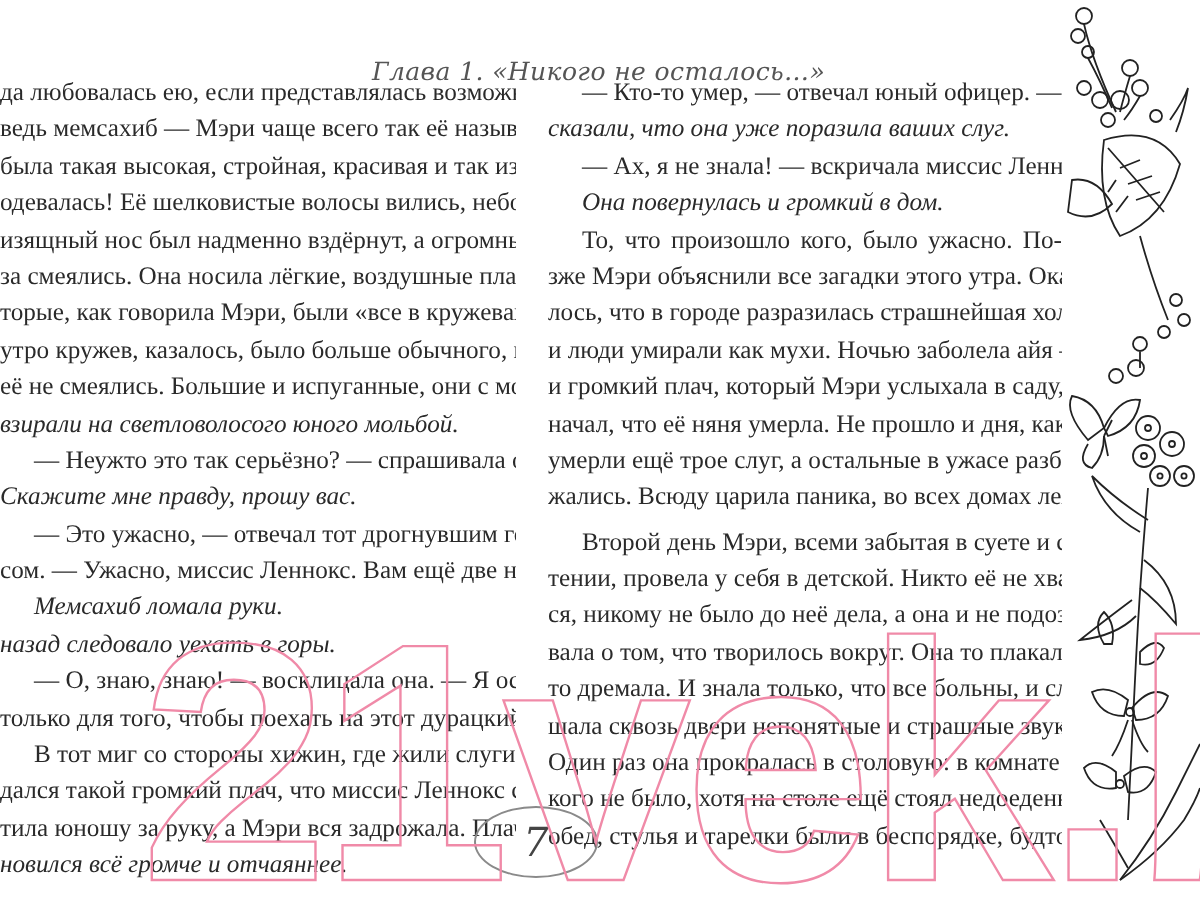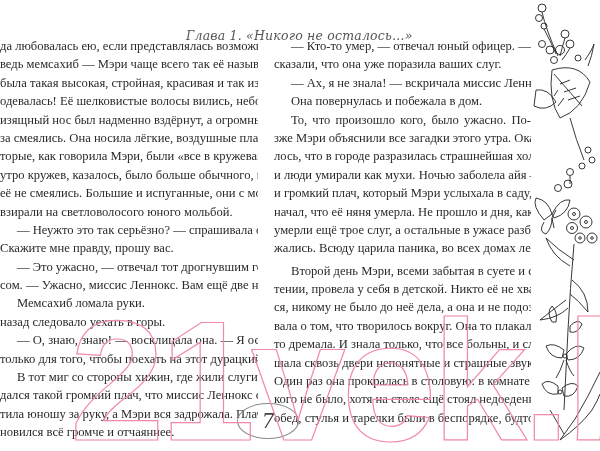--- a/index.html
+++ b/index.html
@@ -43,21 +43,21 @@
     .col-left { left: 0; width: 258px; top: 37px; }
     .col-right { left: 274px; width: 257px; top: 37px; }
     .line {
       display: block;
       white-space: nowrap;
       text-align: justify;
       text-align-last: justify;
       overflow: hidden;
       height: 18.4px;
     }
-    .line.last { text-align-last: left; }
+    .line.last { text-align-last: left; font-style: italic; }
     .line.indent { padding-left: 17px; }
     .gap { display: block; height: 4px; }
     .page-number-wrap {
       position: absolute;
       left: 237px;
       top: 403px;
       width: 62px;
       height: 36px;
     }
     .page-number-ellipse {
@@ -121,21 +121,21 @@
     <span class="line">дался такой громкий плач, что миссис Леннокс схва-</span>
     <span class="line">тила юношу за руку, а Мэри вся задрожала. Плач ста-</span>
     <span class="line last">новился всё громче и отчаяннее.</span>
 
   </div>
 
   <div class="column col-right">
     <span class="line indent">— Кто-то умер, — отвечал юный офицер. — Вы не</span>
     <span class="line last">сказали, что она уже поразила ваших слуг.</span>
     <span class="line indent">— Ах, я не знала! — вскричала миссис Леннокс. —</span>
-    <span class="line indent last">Она повернулась и побежала в дом.</span>
+    <span class="line indent last">Она повернулась и громкий в дом.</span>
     <span class="line indent">То, что произошло кого, было ужасно. По-</span>
     <span class="line">зже Мэри объяснили все загадки этого утра. Оказа-</span>
     <span class="line">лось, что в городе разразилась страшнейшая холера</span>
     <span class="line">и люди умирали как мухи. Ночью заболела айя —</span>
     <span class="line">и громкий плач, который Мэри услыхала в саду, оз-</span>
     <span class="line">начал, что её няня умерла. Не прошло и дня, как</span>
     <span class="line">умерли ещё трое слуг, а остальные в ужасе разбе-</span>
     <span class="line">жались. Всюду царила паника, во всех домах лежа-</span>
     <span class="gap"></span>
     <span class="line indent">Второй день Мэри, всеми забытая в суете и смя-</span>

